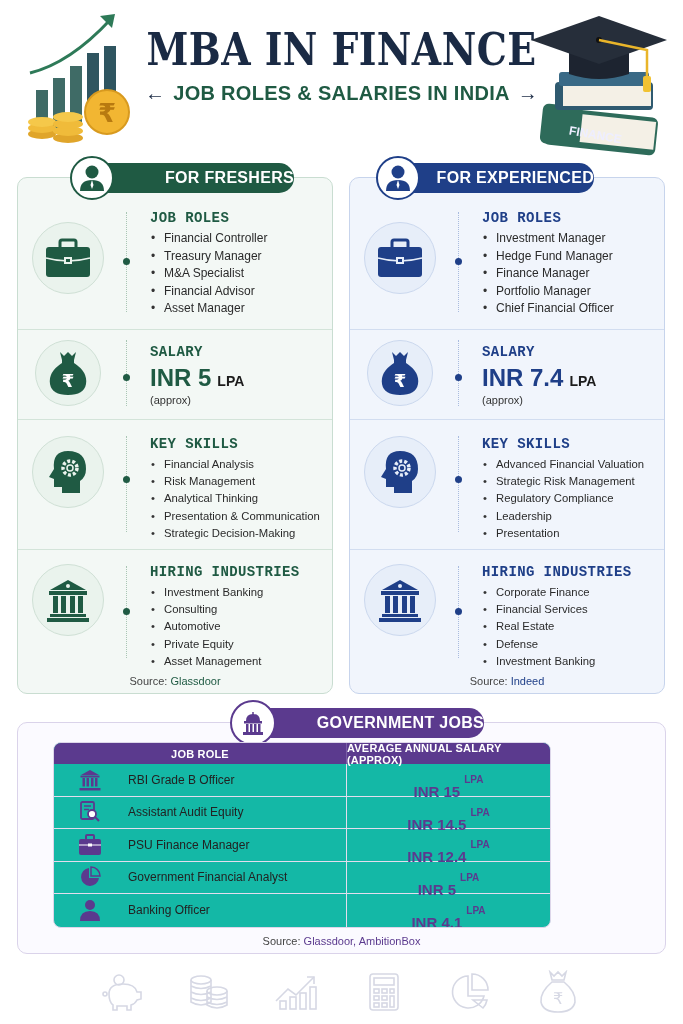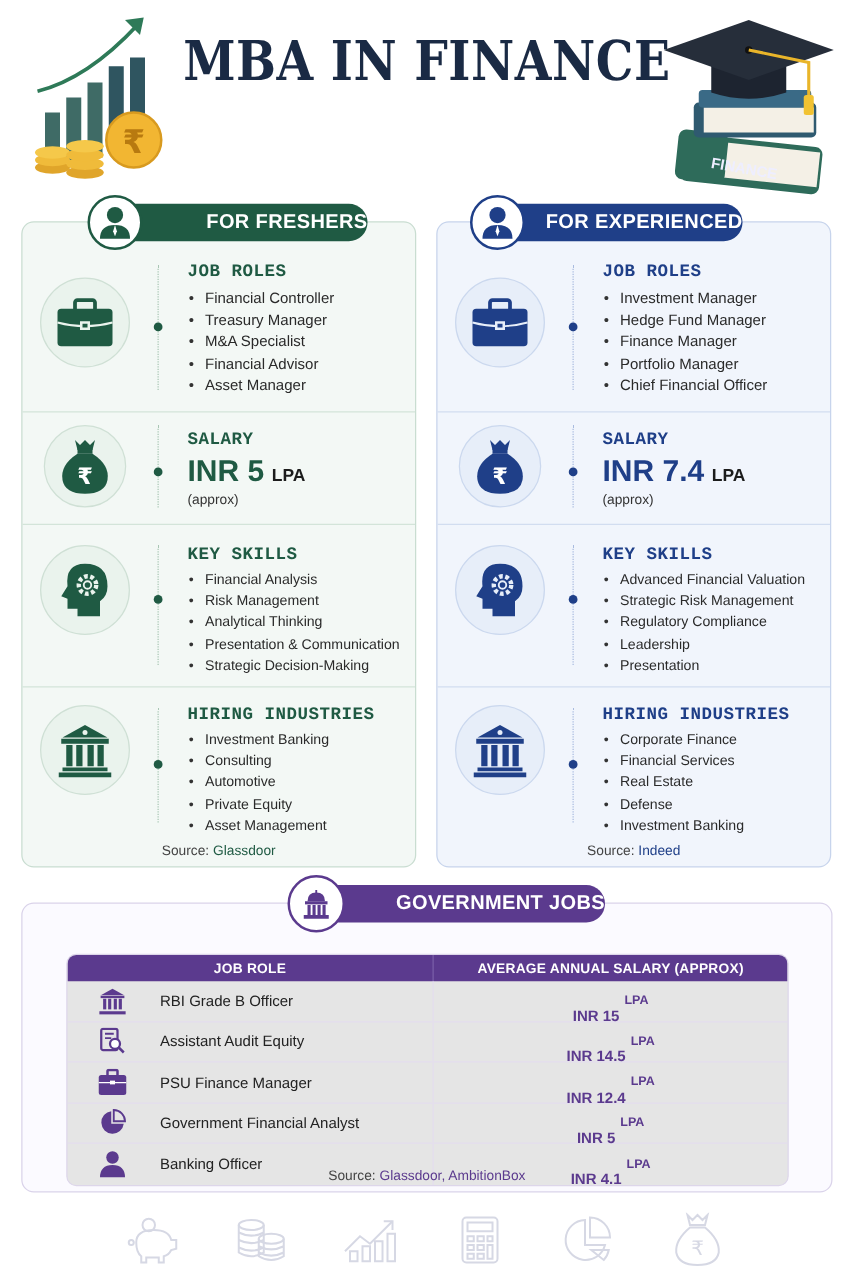--- a/index.html
+++ b/index.html
@@ -50,30 +50,30 @@
   .sal-unit { font-size: 14px; font-weight: bold; color: #1c1c1c; }
   .sal-note { font-size: 11px; color: #333; margin-top: 2px; }
   .source { position: absolute; bottom: 8px; left: 0; right: 0; text-align: center; font-size: 11px; color: #444; }
   .fresh .source .src { color: #1f5a43; }
   .exp .source .src { color: #1f3f88; }
 
   
   .gov { position: absolute; left: 17px; top: 722px; width: 649px; height: 232px; border-radius: 10px; border: 1.5px solid #dad3ea; background: #fbfaff; }
   .gov .pill { left: 238px; top: -15px; width: 228px; background: #5b3a8e; padding-left: 44px; }
   .gov .pill-circle { border-color: #5b3a8e; width: 46px; height: 46px; left: -26px; top: -8px; }
-  .gtable { position: absolute; left: 35px; top: 40px; width: 578px; border-radius: 8px; overflow: hidden; border: 1px solid #ddd6ea; background: #e5e5e5; }
+  .gtable { position: absolute; left: 35px; top: 19px; width: 498px; border-radius: 8px; overflow: hidden; border: 1px solid #ddd6ea; background: #14b8a6; }
   .grow { display: flex; height: 32.5px; border-bottom: 1px solid #e3ddee; align-items: center; }
   .grow:last-child { border-bottom: none; }
   .ghead { height: 21px; background: #5b3a8e; color: #fff; font-weight: bold; font-size: 11px; border-bottom: none; letter-spacing: 0.2px; }
   .gcol1 { width: 293px; height: 100%; display: flex; align-items: center; border-right: 1px solid #e3ddee; }
   .ghead .gcol1 { justify-content: center; border-right: 1px solid #7a5ea8; }
   .gcol2 { flex: 1; height: 100%; display: flex; align-items: center; justify-content: center; }
   .gicon { width: 36px; margin-left: 18px; display: flex; align-items: center; justify-content: center; }
   .grole { margin-left: 20px; font-size: 12px; color: #222; }
-  .gsal { font-weight: bold; font-size: 12px; color: #5b3a8e; margin-top: 24px; }
+  .gsal { font-weight: bold; font-size: 15px; color: #5b3a8e; margin-top: 24px; }
   .gsal-unit { font-size: 10px; font-weight: bold; color: #5b3a8e; margin-left: 4px; }
   .gov .source { bottom: 6px; }
   .gov .source .src { color: #5b3a8e; }
 
   .footer-icons { position: absolute; left: 100px; top: 968px; width: 480px; height: 48px; display: flex; justify-content: space-between; align-items: center; }
   .footer-icons span { width: 44px; height: 44px; display: flex; align-items: center; justify-content: center; }
 </style>
 </head>
 <body>
 
@@ -92,20 +92,23 @@
       <ellipse cx="22" cy="114" rx="14" ry="5" fill="#f5c84a"></ellipse>
       <ellipse cx="48" cy="130" rx="15" ry="5" fill="#e0a52a"></ellipse>
       <ellipse cx="48" cy="123" rx="15" ry="5" fill="#f0bb3a"></ellipse>
       <ellipse cx="48" cy="116" rx="15" ry="5" fill="#f0bb3a"></ellipse>
       <ellipse cx="48" cy="109" rx="15" ry="5" fill="#f5c84a"></ellipse>
       <circle cx="87" cy="104" r="22" fill="#f2b632" stroke="#d89a1f" stroke-width="2"></circle>
       <text x="87" y="114" text-anchor="middle" font-size="26" font-weight="bold" fill="#b87a10" font-family="DejaVu Sans, sans-serif">₹</text>
     </svg>
   </div>
   <div class="title">MBA IN FINANCE</div>
+  <div class="subtitle">
+    <span class="arr">←</span><span>JOB ROLES &amp; SALARIES IN INDIA</span><span class="arr">→</span>
+  </div>
   <div class="deco-right">
     <svg width="140" height="145" viewBox="0 0 140 145">
       <rect x="16" y="100" width="112" height="38" rx="6" fill="#2e6b5a" transform="rotate(6 70 118)"></rect>
       <rect x="26" y="104" width="100" height="28" fill="#f4f0e6" transform="rotate(6 70 118)"></rect>
       <rect x="12" y="97" width="40" height="40" rx="6" fill="#2e6b5a" transform="rotate(6 70 118)"></rect>
       <text x="40" y="124" font-size="12" font-weight="bold" fill="#eef" transform="rotate(10 50 120)" font-family="Liberation Sans, sans-serif">FINANCE</text>
       <rect x="26" y="70" width="98" height="28" rx="4" fill="#2f5a70"></rect>
       <rect x="34" y="74" width="88" height="20" fill="#f4f0e6"></rect>
       <rect x="30" y="60" width="90" height="14" rx="3" fill="#3a6a86"></rect>
       <path d="M40 40 L40 62 Q70 72 100 62 L100 40 Z" fill="#1d2430"></path>

